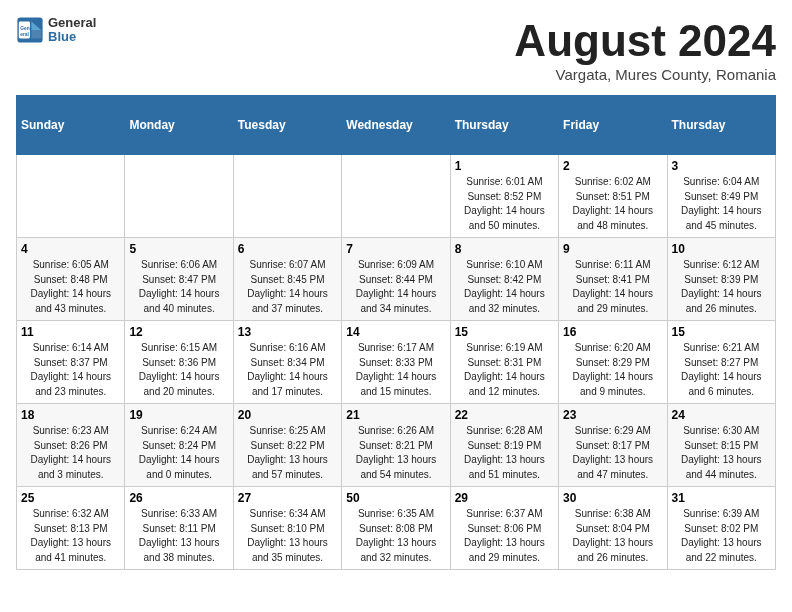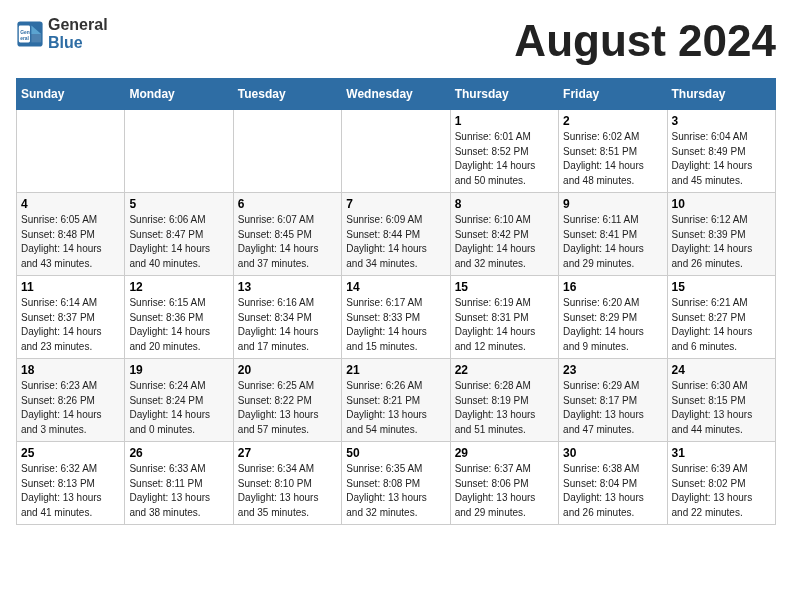--- a/index.html
+++ b/index.html
@@ -17,21 +17,21 @@
       margin-bottom: 12px;
     }
     .logo {
       display: flex;
       align-items: center;
       gap: 4px;
     }
     .logo-text {
       display: flex;
       flex-direction: column;
-      font-size: 16px;
+      font-size: 13px;
       font-weight: bold;
       line-height: 1.1;
     }
     .logo-text span:first-child { color: #333; }
     .logo-text span:last-child { color: #2e6da4; }
     .logo-icon {
       width: 28px;
       height: 28px;
     }
     .title-area {
@@ -48,21 +48,21 @@
       color: #444;
     }
     table {
       width: 100%;
       border-collapse: collapse;
       font-size: 11px;
     }
     thead th {
       background-color: #2e6da4;
       color: #fff;
-      padding: 8px 4px;
+      padding: 22px 4px;
       text-align: left;
       font-size: 12px;
       font-weight: bold;
       border: 1px solid #2e6da4;
     }
     tbody td {
       border: 1px solid #ccc;
       padding: 4px 4px;
       vertical-align: top;
       min-height: 80px;
@@ -75,20 +75,21 @@
     .day-num {
       font-weight: bold;
       font-size: 12px;
       margin-bottom: 2px;
       display: block;
     }
     .day-info {
       font-size: 10px;
       line-height: 1.45;
       color: #222;
+      text-align: center;
     }
     .empty-cell {
       background: #fff;
     }
     tbody tr:nth-child(even) .empty-cell {
       background: #f7f7f7;
     }
   </style>
 </head>
 <body>
@@ -103,20 +104,21 @@
       <text x="6" y="20" font-size="7" font-weight="bold" fill="#2e6da4">Gen</text>
       <text x="6" y="29" font-size="7" font-weight="bold" fill="#2e6da4">eral</text>
     </svg>
     <div class="logo-text">
       <span>General</span>
       <span>Blue</span>
     </div>
   </div>
   <div class="title-area">
     <h1>August 2024</h1>
+    <h2>Vargata, Mures County, Romania</h2>
   </div>
 </div>
 
 <table>
   <thead>
     <tr>
     <th>Sunday</th>
         <th>Monday</th>
         <th>Tuesday</th>
         <th>Wednesday</th>

